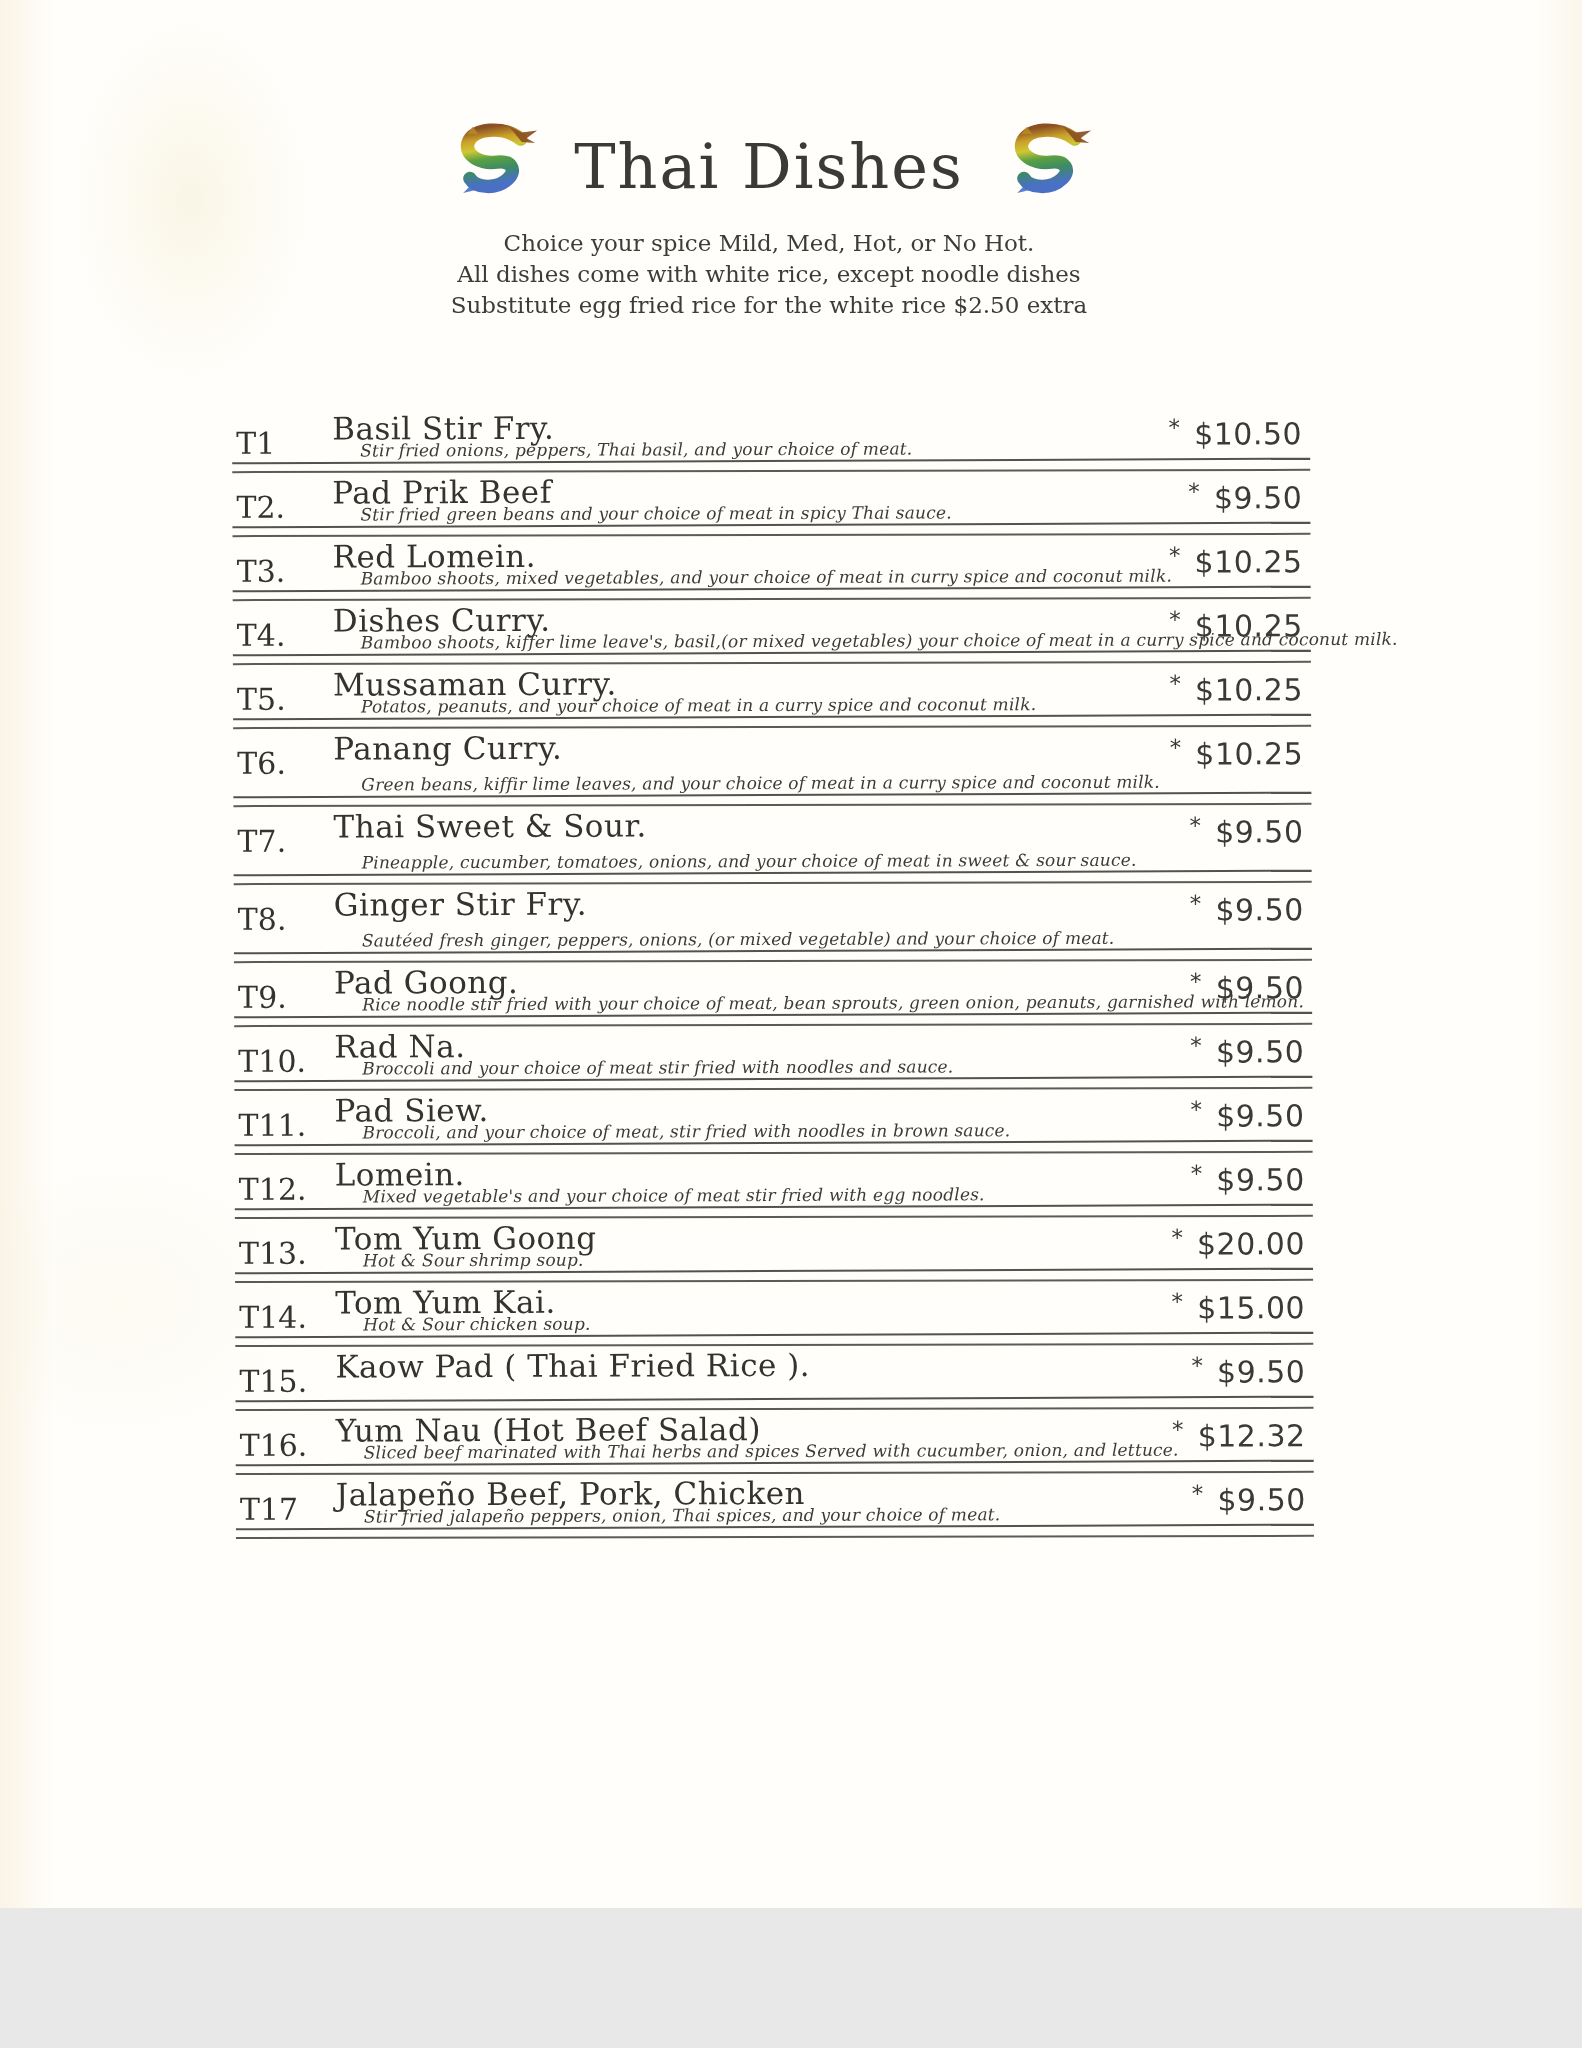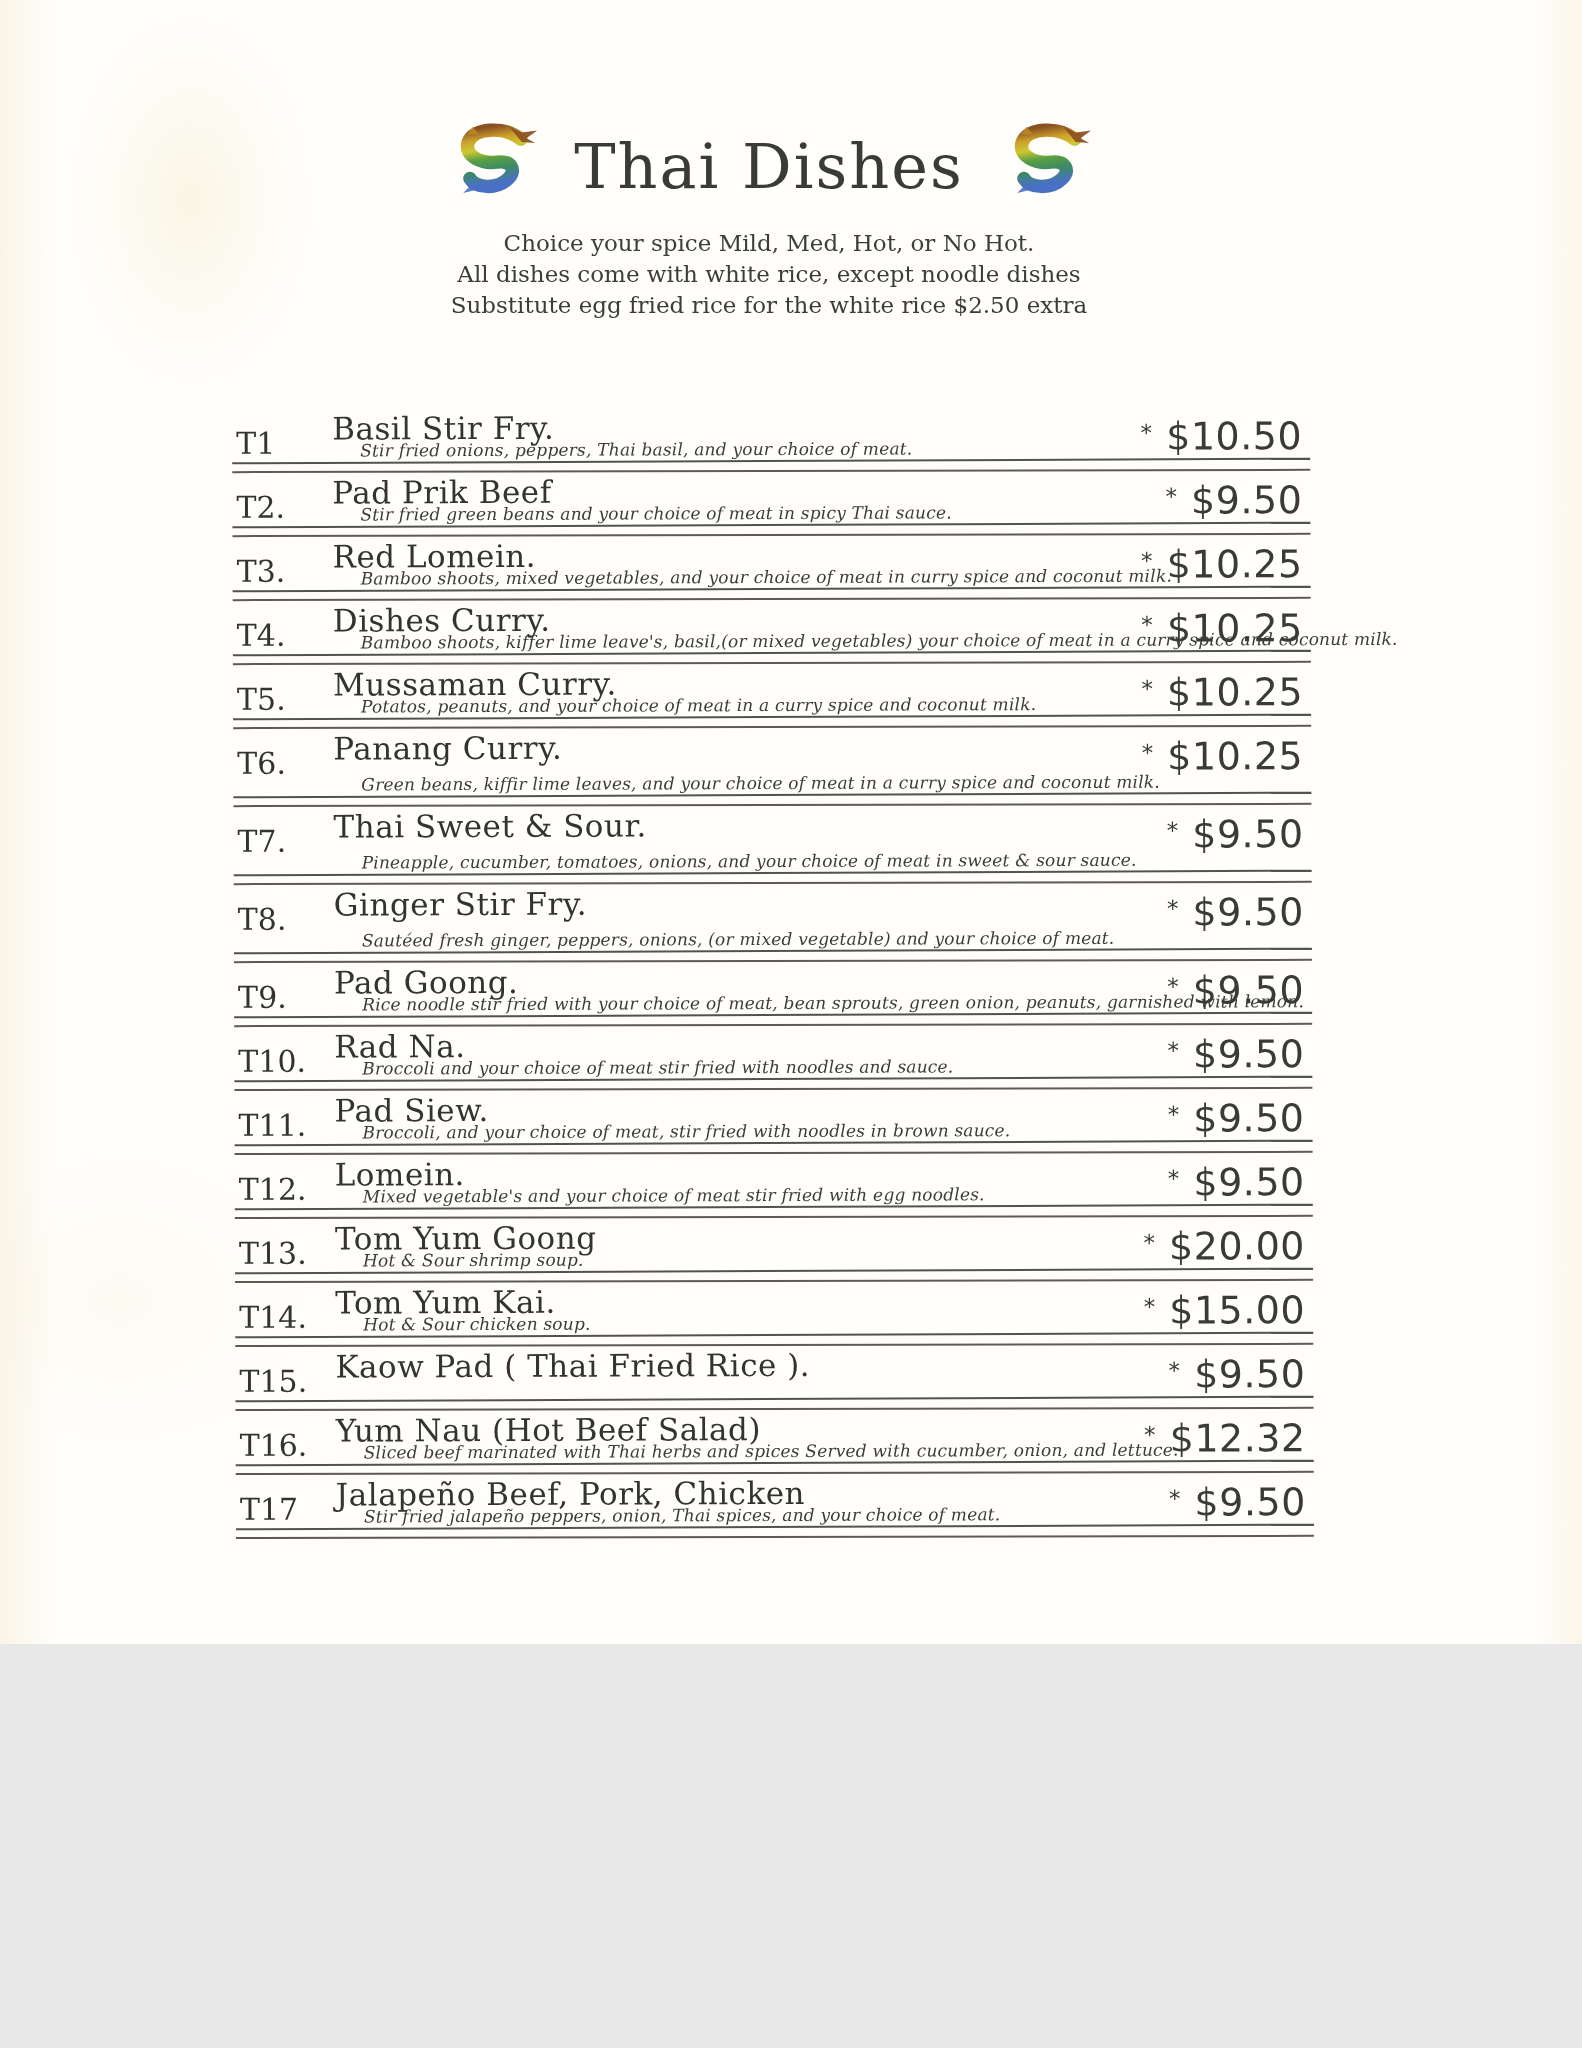--- a/index.html
+++ b/index.html
@@ -1,18 +1,18 @@
 <!DOCTYPE html>
 <html><head>
 <meta charset="utf-8">
 <style>
   html,body { margin:0; padding:0; background:#e8e8e8; }
   .page {
     position:relative;
-    width:1582px; height:1644px;
+    width:1582px; height:1908px;
     margin:0 auto;
     background:
       linear-gradient(90deg, rgba(246,239,219,0.65) 0px, rgba(255,255,255,0) 55px),
       linear-gradient(270deg, rgba(246,239,219,0.55) 0px, rgba(255,255,255,0) 45px),
       radial-gradient(ellipse 170px 260px at 190px 200px, rgba(249,244,226,0.85), rgba(255,255,255,0) 70%),
       radial-gradient(ellipse 260px 200px at 120px 1300px, rgba(250,246,232,0.5), rgba(255,255,255,0) 70%),
       #fffefb;
     overflow:hidden;
     font-family:"DejaVu Serif", serif;
     color:#33332f;
@@ -51,21 +51,21 @@
     font-size:31px; letter-spacing:0.5px; color:#34342f; white-space:nowrap;
   }
   .price-wrap { position:absolute; right:2px; top:8px; white-space:nowrap; }
   .price-asterisk {
     font-family:"DejaVu Sans", sans-serif;
     font-size:23px; color:#3a3a36;
     vertical-align:9px; margin-right:9px;
   }
   .item-price {
     font-family:"DejaVu Sans", sans-serif;
-    font-size:38px; font-weight:400; color:#3a3a36; letter-spacing:0.5px;margin-top:28px;
+    font-size:30px; font-weight:400; color:#3a3a36; letter-spacing:0.5px;margin-top:28px;
   }
   .item-desc {
     position:absolute; left:124px; bottom:13px;
     font-size:17px; font-style:italic; letter-spacing:0.2px;
     color:#3c3c37; white-space:nowrap;
   }
   .sep-line {
     position:absolute; left:-4px; right:-6px; height:2px;
     background:#53534d;
   }

